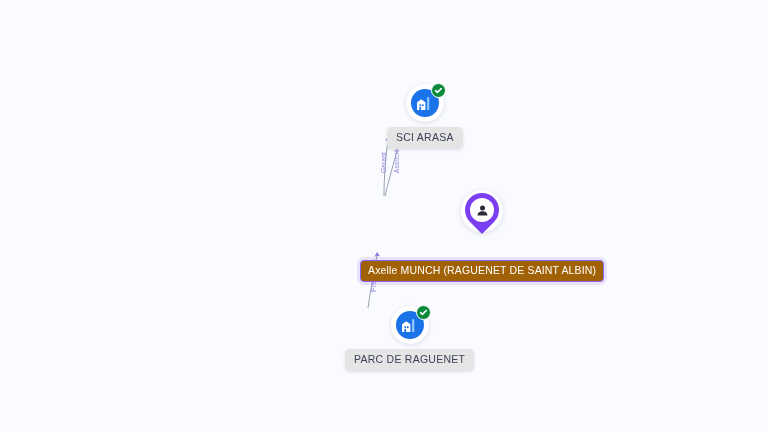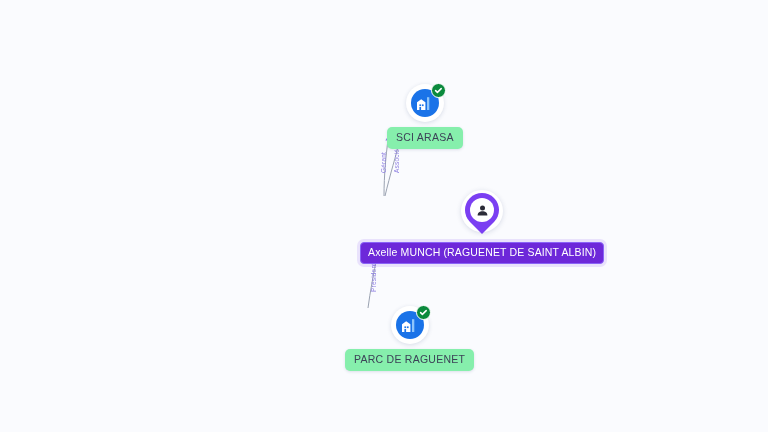--- a/index.html
+++ b/index.html
@@ -80,21 +80,21 @@
     display: flex;
     align-items: center;
     justify-content: center;
     box-sizing: border-box;
   }
   .verified-badge svg { display: block; }
 
   
   .node-label-pill {
     margin-top: 5px;
-    background: #86efac;
+    background: #e5e5e5;
     color: #3c4257;
     font-size: 10.5px;
     letter-spacing: 0.25px;
     line-height: 1;
     padding: 5px 9px 6px 9px;
     border-radius: 5px;
     white-space: nowrap;
     box-shadow: 0 1px 3px rgba(40,60,110,0.14);
   }
 
@@ -136,22 +136,22 @@
     border-radius: 50%;
     background: #ffffff;
     display: flex;
     align-items: center;
     justify-content: center;
   }
   .person-pin-core svg { display: block; }
 
   
   .person-label-badge {
-    margin-top: 2px;
-    background: #6d28d9;
+    margin-top: 20px;
+    background: #a16207;
     color: #ffffff;
     font-size: 10.5px;
     letter-spacing: 0.15px;
     line-height: 1;
     padding: 4px 7px 5px 7px;
     border-radius: 4px;
     white-space: nowrap;
     border: 1px solid #8a63f7;
     box-shadow: 0 0 0 3px rgba(124,63,242,0.13);
   }

